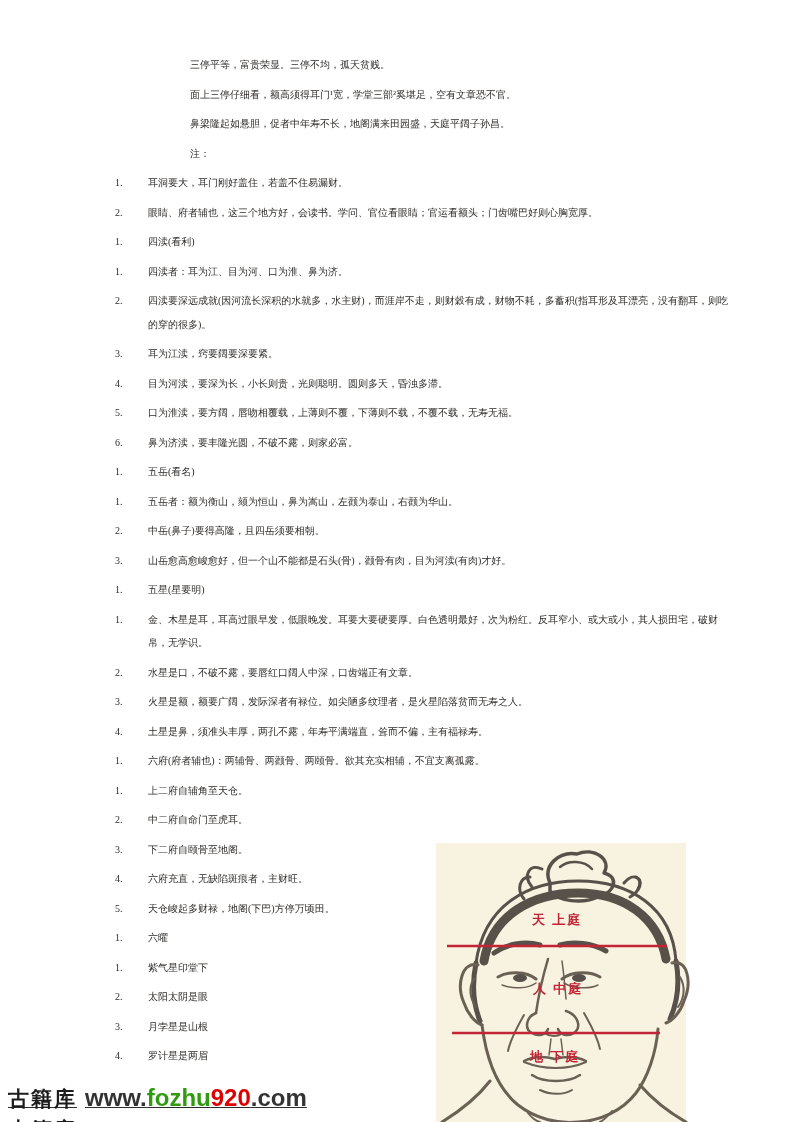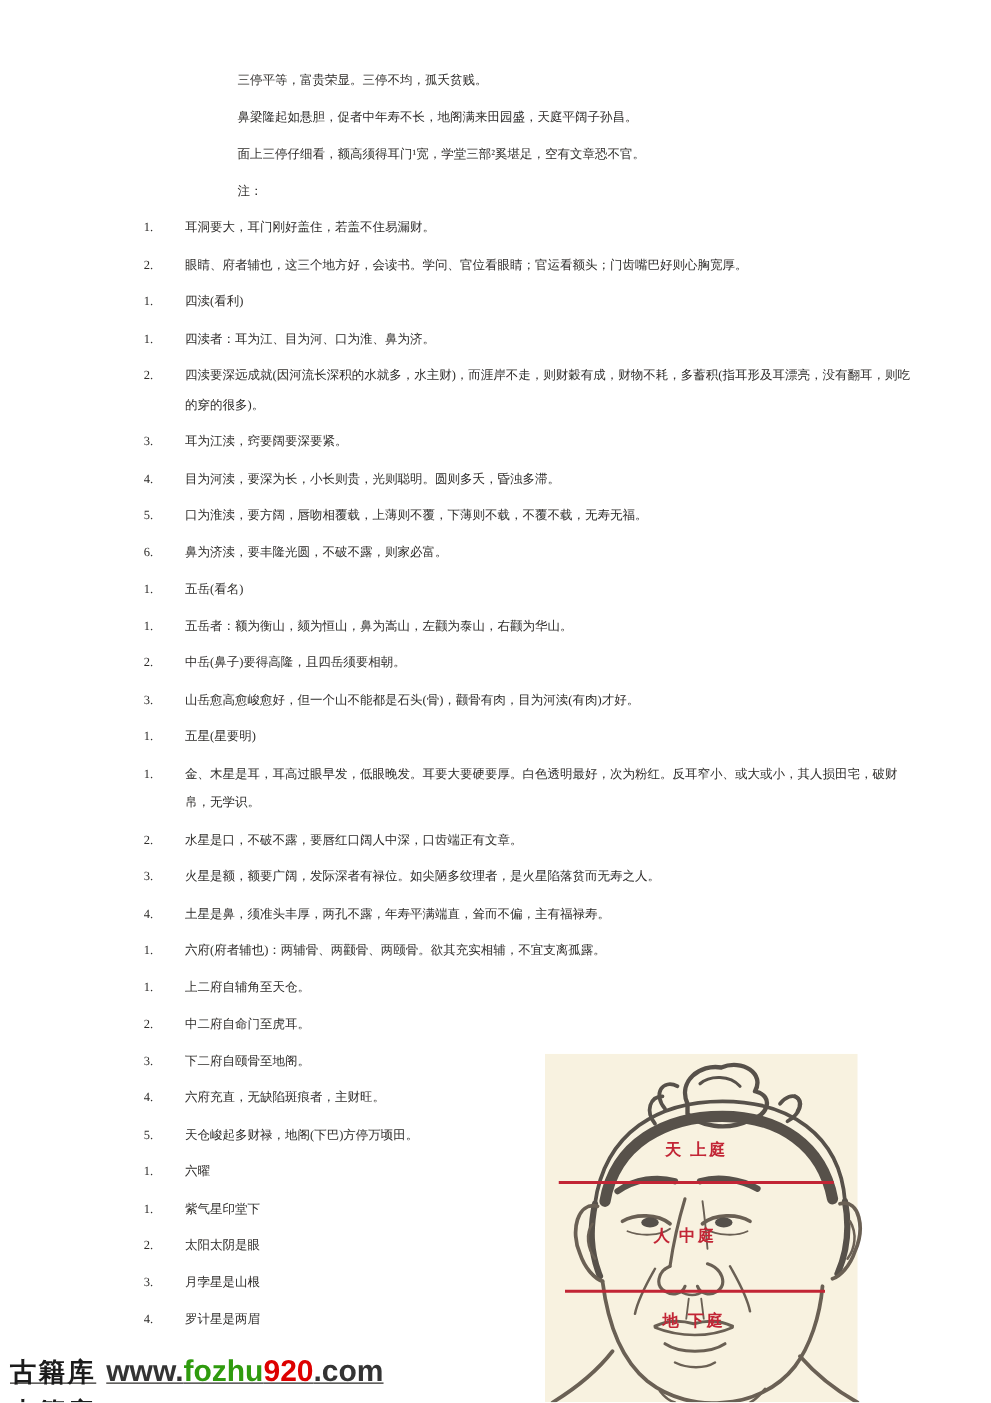--- a/index.html
+++ b/index.html
@@ -36,21 +36,21 @@
     position:absolute;left:432px;top:843px;width:302px;height:279px;
   }
   .illus svg{position:absolute;left:0;top:0;}
   .face-label{
     position:absolute;
     font-size:13px;font-weight:bold;
     letter-spacing:2px;
     white-space:nowrap;
   }
   .lbl-top{left:100px;top:68px;}
-  .lbl-mid{left:91px;top:137px;}
+  .lbl-mid{left:101px;top:137px;}
   .lbl-bot{left:98px;top:205px;}
   
   .watermark{
     position:absolute;left:8px;top:1084px;
     font-family:"Liberation Sans","DejaVu Sans",sans-serif;
     font-weight:bold;white-space:nowrap;text-decoration:underline;
   }
   .wm-cn{font-size:21px;color:#1c1c1c;letter-spacing:2px;margin-right:8px;}
   .wm-latin{font-size:24px;letter-spacing:0px;color:#333;}
   .wm-clip{
@@ -61,23 +61,23 @@
 </style>
 </head>
 <body>
 
 <div class="page">
 
   <div class="doc">
     <div>
   <p class="hline">三停平等，富贵荣显。三停不均，孤夭贫贱。</p>
 
+  <p class="hline">面上三停仔细看，额高须得耳门¹宽，学堂三部²奚堪足，空有文章恐不官。</p>
+
   <p class="hline">鼻梁隆起如悬胆，促者中年寿不长，地阁满来田园盛，天庭平阔子孙昌。</p>
-
-  <p class="hline">面上三停仔细看，额高须得耳门¹宽，学堂三部²奚堪足，空有文章恐不官。</p>
 
   <p class="hline">注：</p>
 </div>
     <div>
   <div class="item">
     <span class="num">1.</span>
     <span class="txt">耳洞要大，耳门刚好盖住，若盖不住易漏财。</span>
   </div>
 
   <div class="item">

